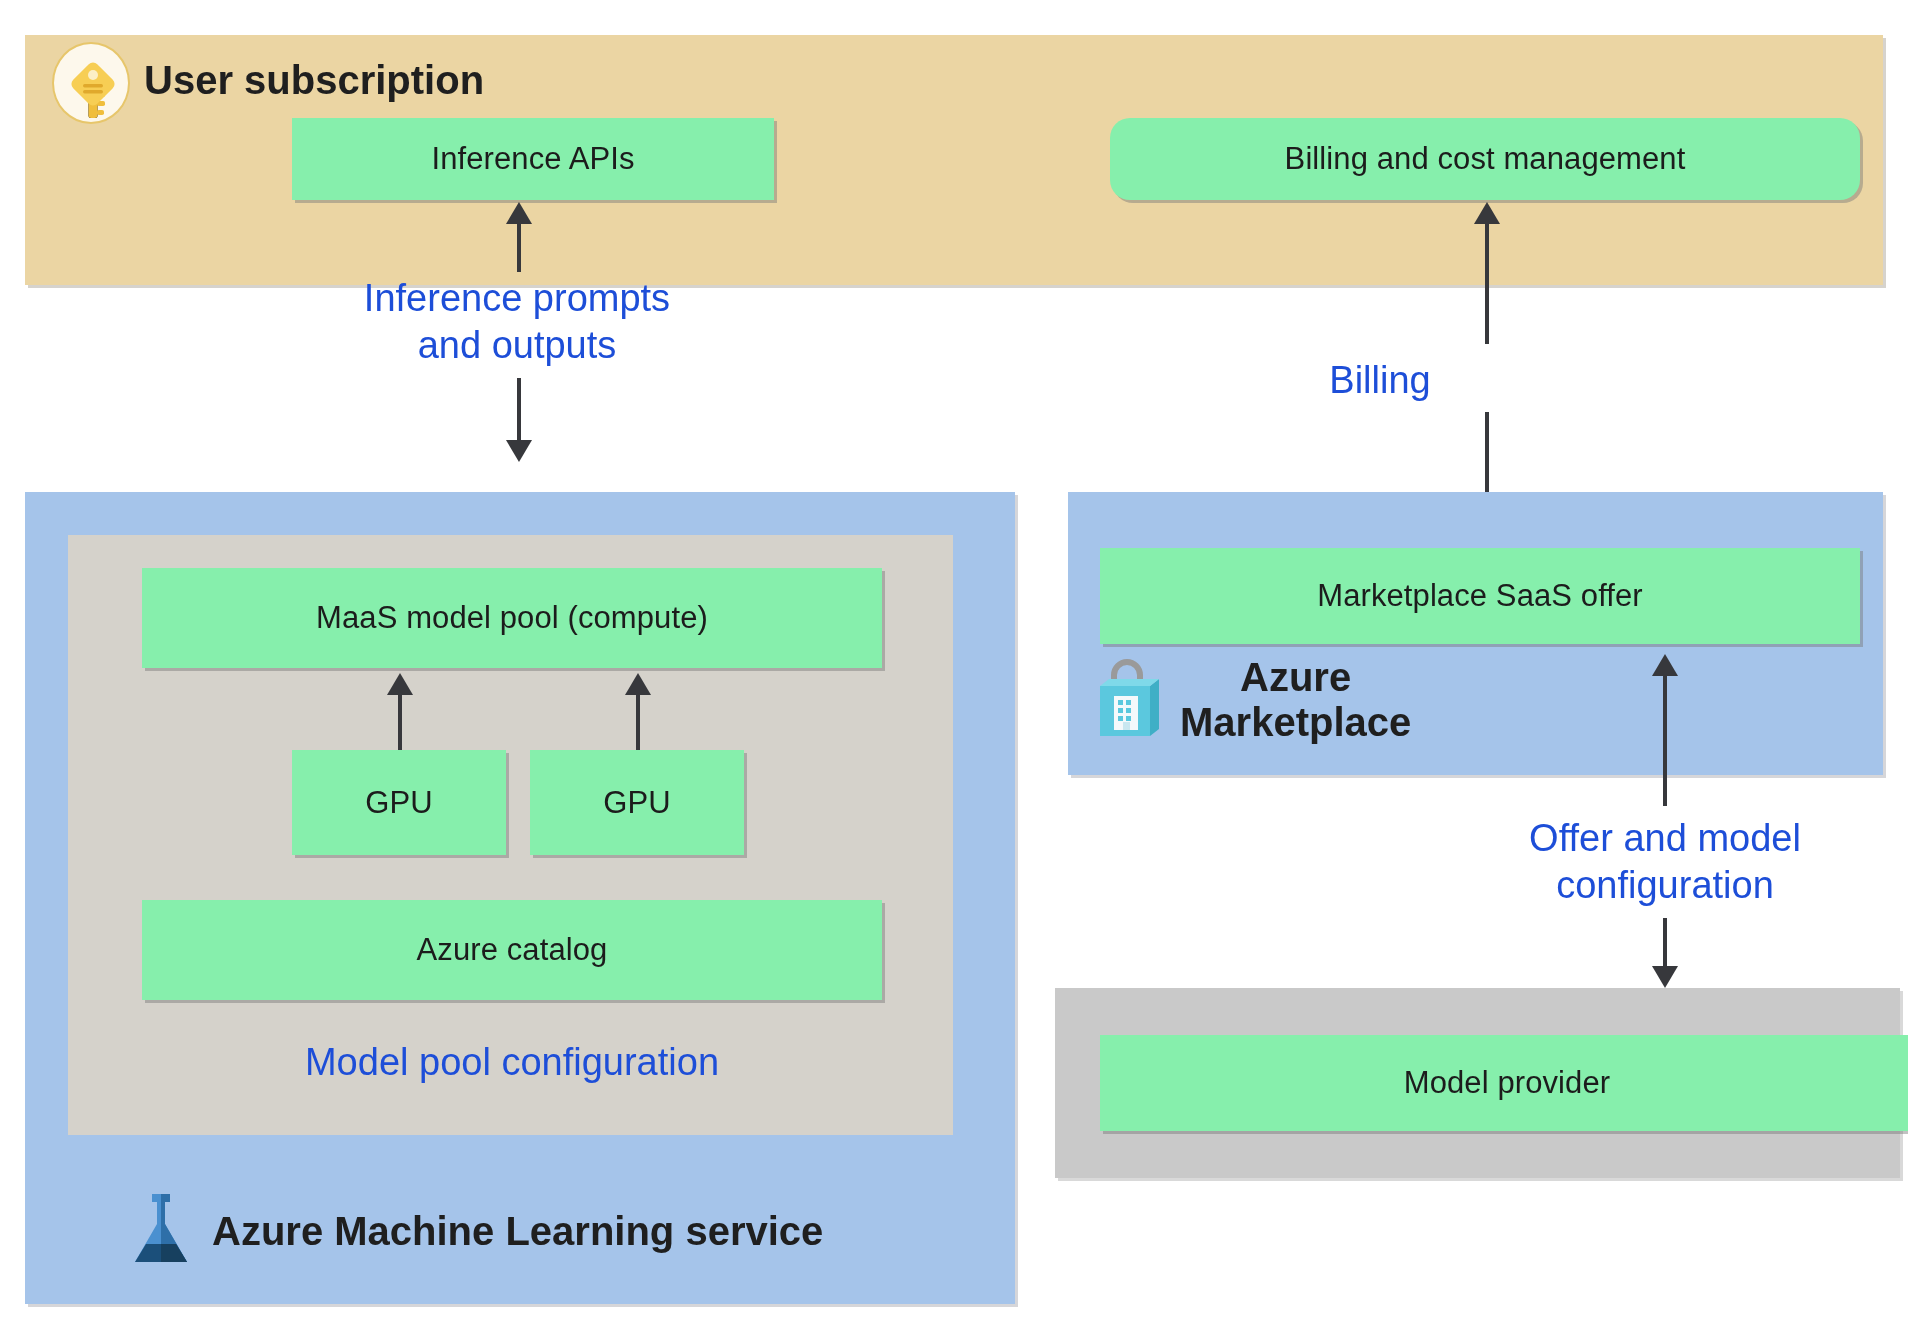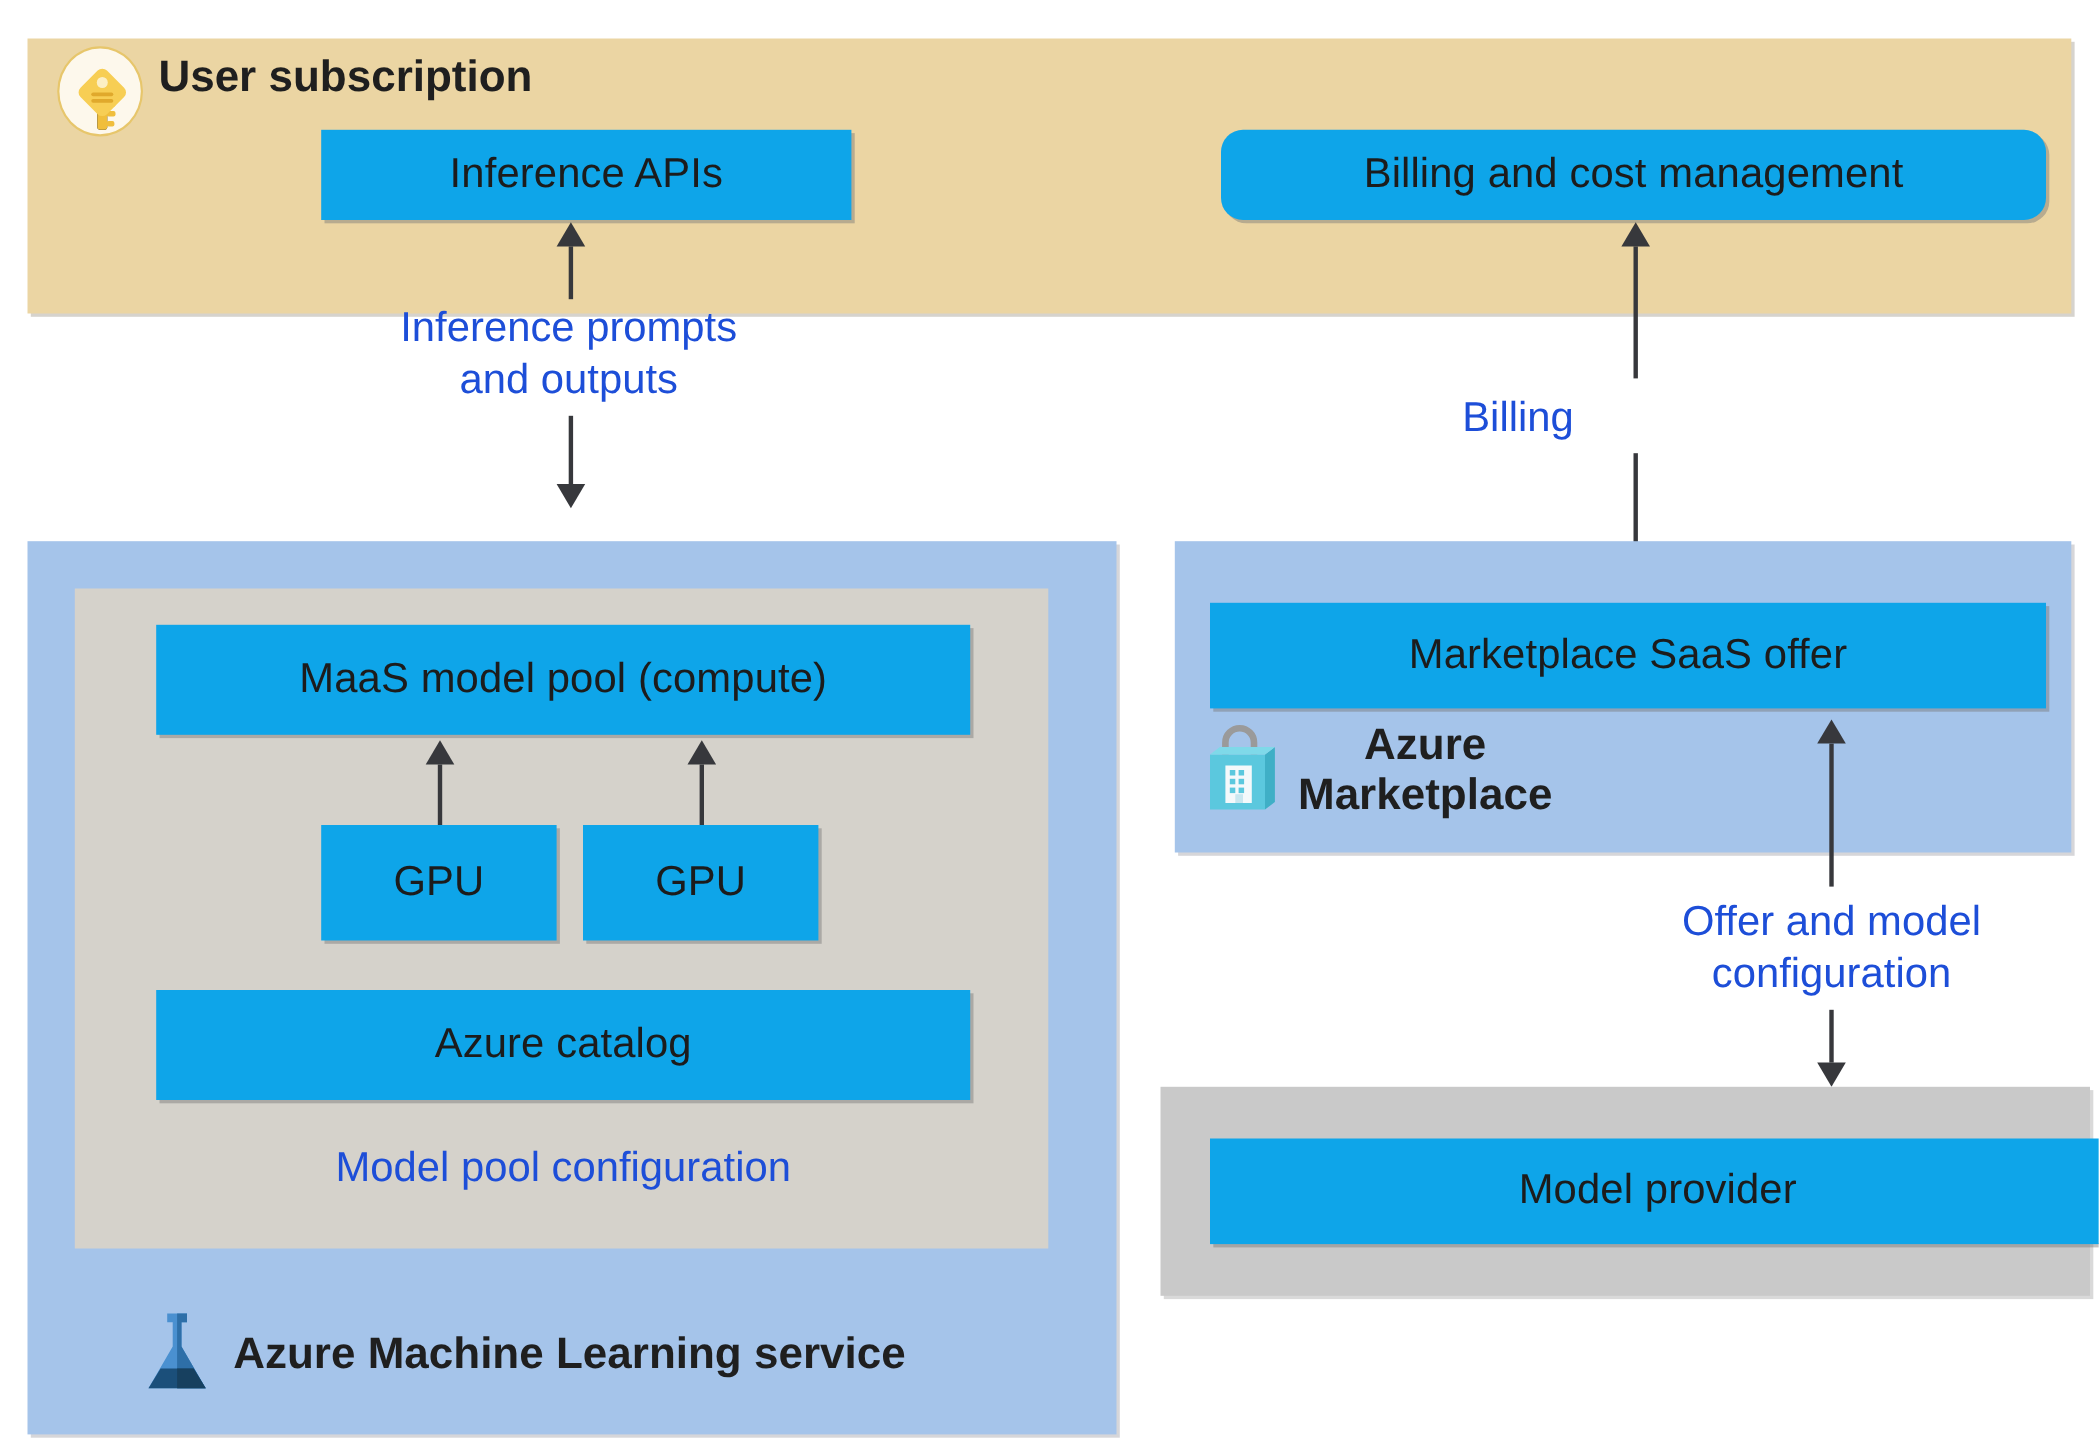--- a/index.html
+++ b/index.html
@@ -32,26 +32,26 @@
   .band-gray-inner {
     background: #D5D2CB;
   }
   .band-gray-provider {
     background: #C9C9C9;
     box-shadow: 3px 3px 0 rgba(130,130,130,.30);
   }
 
   
   .node {
-    background: #0ea5e9;
+    background: #86efac;
     display: flex;
     align-items: center;
     justify-content: center;
     color: #1c1c1c;
-    font-size: 38px;
+    font-size: 31px;
     line-height: 1.15;
     letter-spacing: .1px;
     box-shadow: 3px 3px 0 rgba(120,120,120,.45);
     text-align: center;
   }
 
   
   .plain-label {
     color: #1d4ed8;
     font-size: 38px;
@@ -108,21 +108,21 @@
       <rect x="43" y="48" width="8" height="5" rx="1.8" fill="#F0BE3C"></rect>
       <rect x="43" y="57" width="8" height="5" rx="1.8" fill="#F0BE3C"></rect>
       <rect x="43" y="66" width="7" height="5" rx="1.8" fill="#F0BE3C"></rect>
       <rect x="22" y="23" width="34" height="34" rx="6" transform="rotate(45 39 40)" fill="#F7CE54"></rect>
       <circle cx="39" cy="31" r="5" fill="#FCEFC5"></circle>
       <rect x="29" y="40" width="20" height="3.4" rx="1.7" fill="#E0A92C"></rect>
       <rect x="29" y="46" width="20" height="3.4" rx="1.7" fill="#E0A92C"></rect>
     </svg>
   </div>
 
-  <div class="abs band-title" style="left:144px; top:36px; width:700px; height:68px;">User subscription</div>
+  <div class="abs band-title" style="left:144px; top:46px; width:700px; height:68px;">User subscription</div>
 
   <div class="abs node" style="left:292px; top:118px; width:482px; height:82px;">Inference APIs</div>
 
   <div class="abs node" style="left:1110px; top:118px; width:750px; height:82px;border-radius:20px;">Billing and cost management</div>
 
   <div class="abs arrow-head-up" style="left:506px; top:202px;"></div>
   <div class="abs arrow-line" style="left:517px; top:224px; height:48px;"></div>
 
   <div class="abs plain-label" style="left:247px; top:272px; width:540px; height:100px;">Inference prompts
 and outputs</div>

